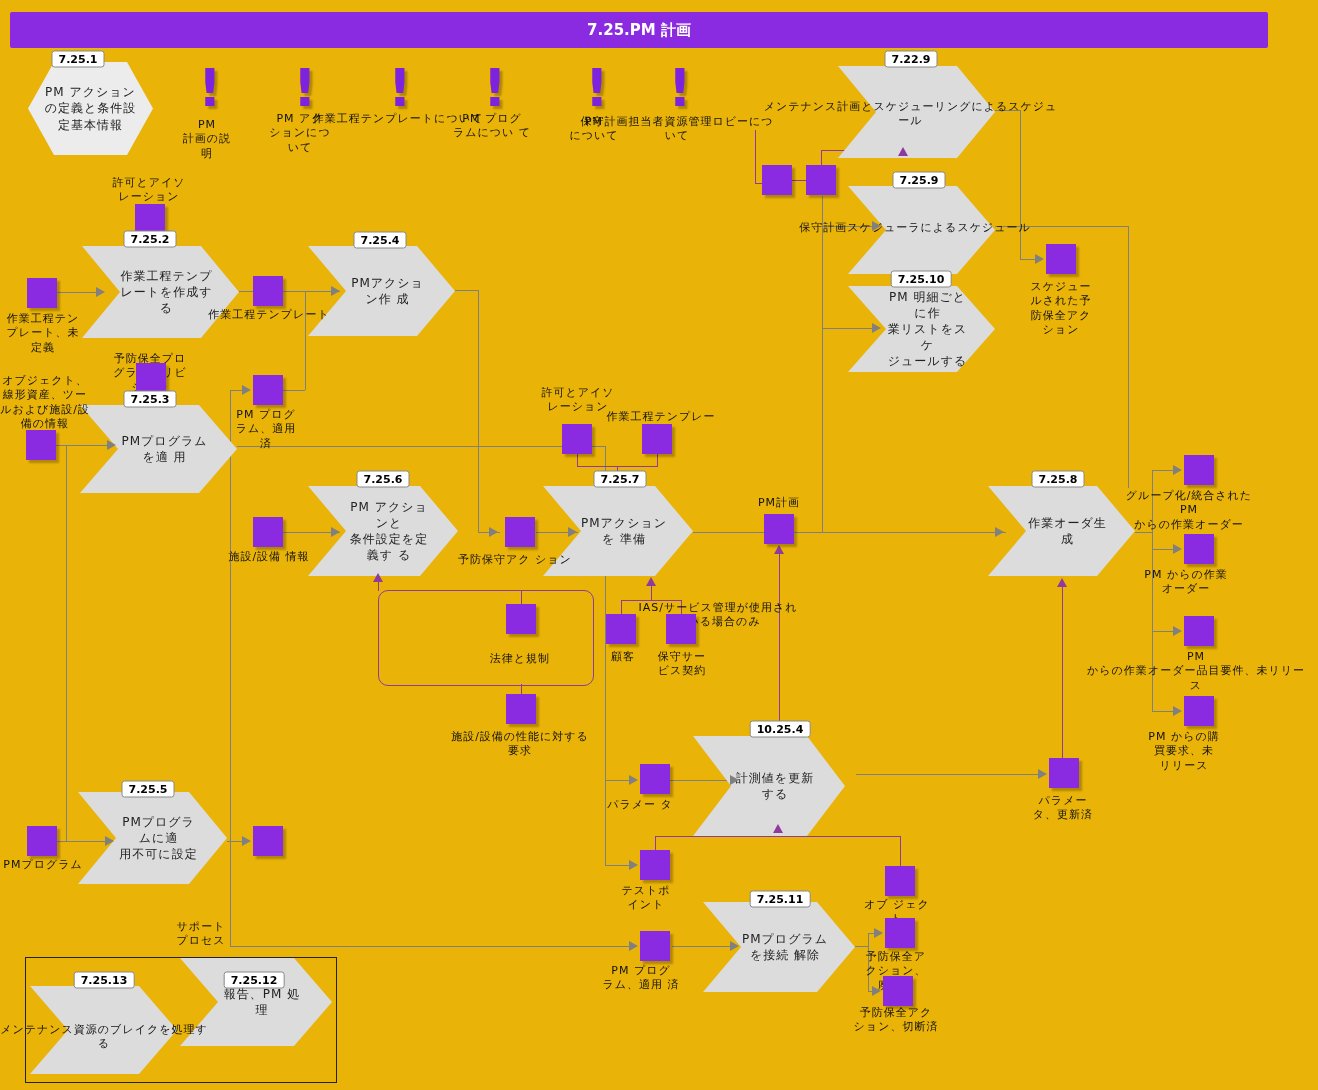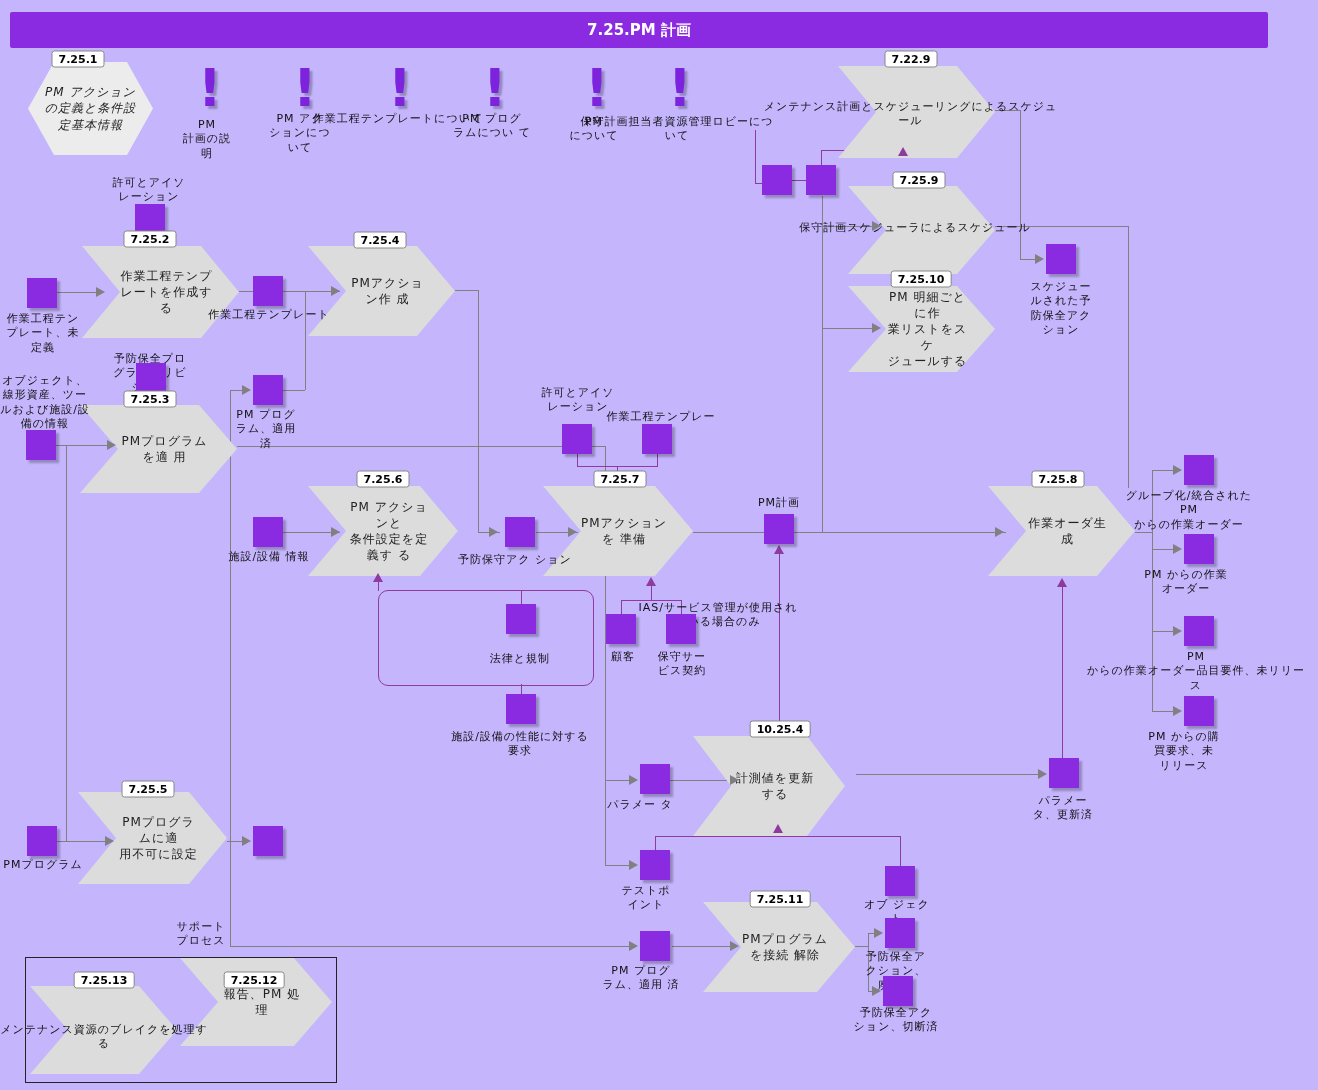--- a/index.html
+++ b/index.html
@@ -1,29 +1,29 @@
 <!DOCTYPE html>
 <html><head>
 <meta charset="utf-8">
 <style>
   html,body{margin:0;padding:0;background:#fff;}
-  .stage{position:relative;width:1318px;height:1090px;background:#c4b5fd;
+  .stage{position:relative;width:1318px;height:1090px;background:#eab308;
          font-family:"DejaVu Sans","Liberation Sans",sans-serif;overflow:hidden;}
   .titlebar{position:absolute;left:10px;top:12px;width:1258px;height:36px;background:#8a2be2;
             color:#fff;font-size:15px;font-weight:bold;display:flex;align-items:center;justify-content:center;
             border-radius:2px;z-index:6;}
   .hex{position:absolute;background:#ececec;filter:drop-shadow(3px 3px 2px rgba(0,0,0,.3));
        clip-path:polygon(26px 0,calc(100% - 26px) 0,100% 50%,calc(100% - 26px) 100%,26px 100%,0 50%);
        display:flex;align-items:center;justify-content:center;z-index:2;}
   .chev{position:absolute;background:#dcdcdc;filter:drop-shadow(3px 3px 2px rgba(0,0,0,.3));
         clip-path:polygon(0 0,calc(100% - 38px) 0,100% 50%,calc(100% - 38px) 100%,0 100%,38px 50%);
         display:flex;align-items:center;justify-content:center;z-index:2;}
   .ctext{font-size:12px;color:#222;text-align:center;white-space:pre-line;line-height:1.35;
          letter-spacing:1px;padding:0 26px 0 38px;}
-  .hextext{font-size:12px;color:#222;text-align:center;white-space:pre-line;line-height:1.35;letter-spacing:1px;font-style:italic;}
+  .hextext{font-size:12px;color:#222;text-align:center;white-space:pre-line;line-height:1.35;letter-spacing:1px;}
   .numbox{position:absolute;background:#fff;border:1px solid #888;border-radius:3px;color:#000;
           font-size:11px;font-weight:bold;padding:1px 6px;transform:translate(-50%,-50%);z-index:5;white-space:nowrap;}
   .sq{position:absolute;width:30px;height:30px;background:#8a2be2;box-shadow:3px 3px 2px rgba(0,0,0,.25);z-index:4;}
   .lab{position:absolute;font-size:11px;color:#111;text-align:center;white-space:pre-line;
        line-height:1.3;letter-spacing:1px;z-index:3;}
   .ln{position:absolute;background:#808080;z-index:1;}
   .lnp{position:absolute;background:#8e3a9e;z-index:1;}
   .ar-r{position:absolute;width:0;height:0;border-top:5px solid transparent;border-bottom:5px solid transparent;
         border-left:9px solid #808080;z-index:3;}
   .ar-u{position:absolute;width:0;height:0;border-left:5px solid transparent;border-right:5px solid transparent;

